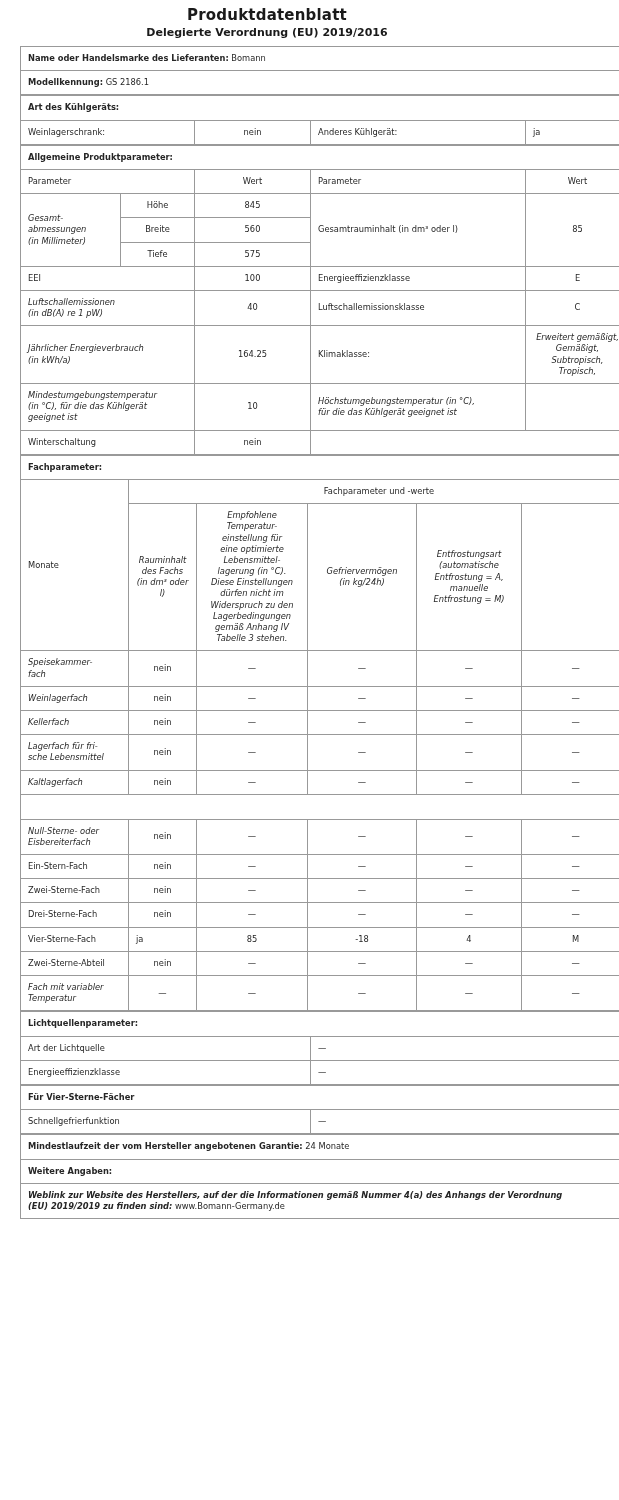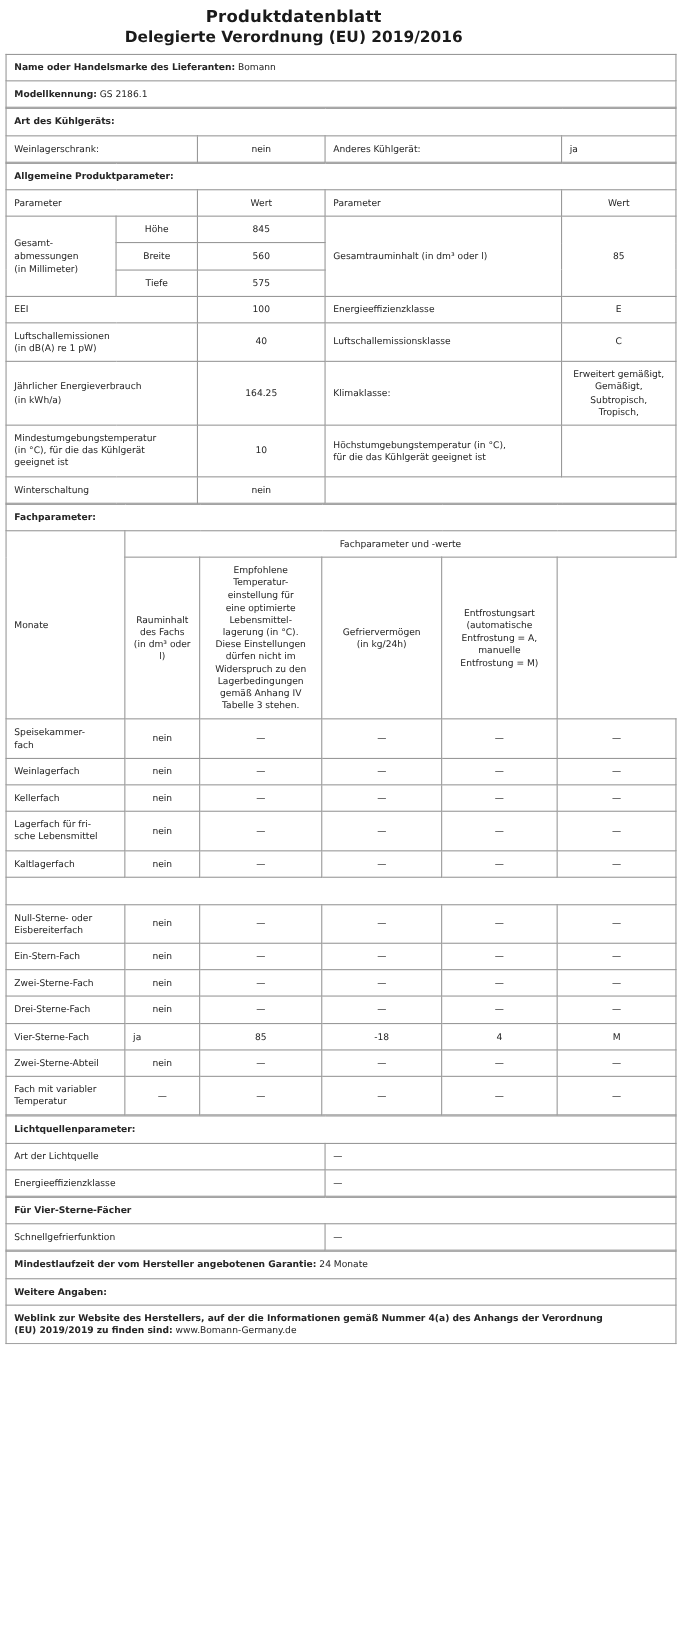--- a/index.html
+++ b/index.html
@@ -8,32 +8,32 @@
     background: #ffffff;
   }
   body {
     width: 619px;
     font-family: "DejaVu Sans", "Liberation Sans", sans-serif;
     color: #1a1a1a;
   }
   .page {
     width: 534px;
     box-sizing: border-box;
-    padding: 0 5px;
+    padding: 0 20px;
   }
   .doc-title {
     text-align: center;
     font-size: 15px;
     font-weight: bold;
     margin: 6px 0 2px 0;
     letter-spacing: 0.2px;
   }
   .doc-subtitle {
     text-align: center;
-    font-size: 14px;
+    font-size: 11px;
     font-weight: bold;
     margin: 0 0 7px 0;
   }
   table.sheet {
     width: 609px;
     border-collapse: collapse;
     table-layout: fixed;
     font-size: 8.3px;
   }
   table.sheet td {
@@ -44,21 +44,21 @@
     color: #262626;
   }
   td.center { text-align: center; }
   td.section { font-weight: bold; }
   .spacer-row td {
     border: none;
     height: 12px;
     padding: 0;
   }
   .hdr-cell { text-align: center; }
-  .multi { white-space: pre-line; }
+  .multi { white-space: pre-line; font-style: italic; }
 </style>
 </head>
 <body>
 
 <div class="page">
 
   <div class="doc-title">Produktdatenblatt</div>
   <div class="doc-subtitle">Delegierte Verordnung (EU) 2019/2016</div>
 
   <table class="sheet">

